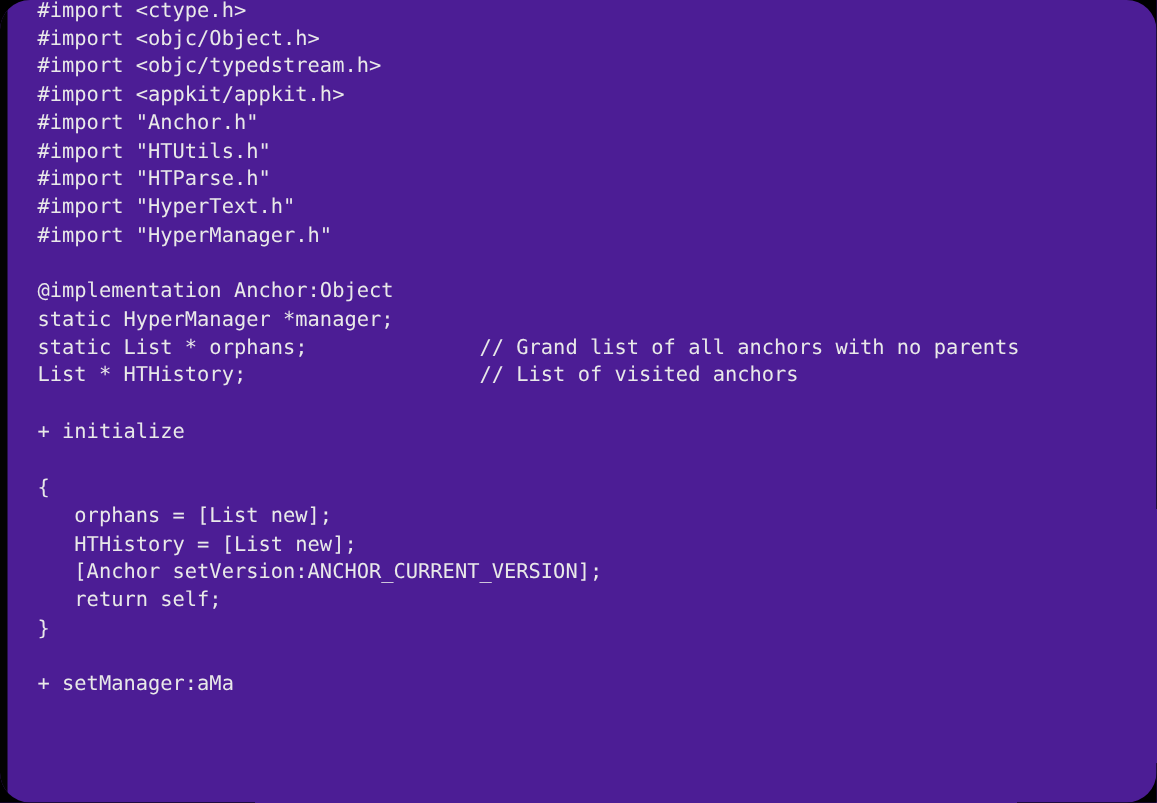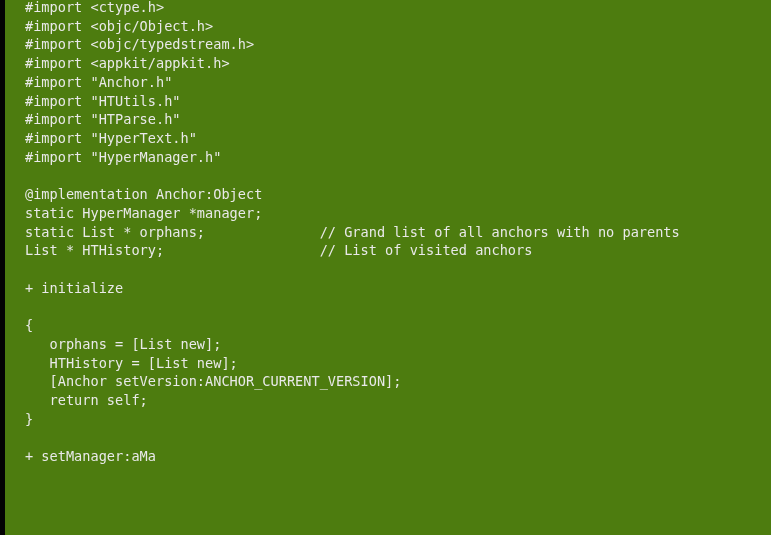--- a/index.html
+++ b/index.html
@@ -46,16 +46,16 @@
     left: 0;
     top: 0;
     width: 5px;
     height: 535px;
     background: #030303;
   }
 </style>
 </head>
 <body style="background: rgb(0, 0, 0);">
 
-<div id="viewer" style="background: #4d7c0f;">
+<div id="viewer" style="background: #4c1d95; border-radius: 20px;">
   <div class="gutter-edge"></div>
   <pre id="code" style="color: rgb(233, 233, 233);"><span class="ln">#import &lt;ctype.h&gt;</span><span class="ln">#import &lt;objc/Object.h&gt;</span><span class="ln">#import &lt;objc/typedstream.h&gt;</span><span class="ln">#import &lt;appkit/appkit.h&gt;</span><span class="ln">#import "Anchor.h"</span><span class="ln">#import "HTUtils.h"</span><span class="ln">#import "HTParse.h"</span><span class="ln">#import "HyperText.h"</span><span class="ln">#import "HyperManager.h"</span><span class="ln">&nbsp;</span><span class="ln">@implementation Anchor:Object</span><span class="ln">static HyperManager *manager;</span><span class="ln">static List * orphans;              // Grand list of all anchors with no parents</span><span class="ln">List * HTHistory;                   // List of visited anchors</span><span class="ln">&nbsp;</span><span class="ln">+ initialize</span><span class="ln">&nbsp;</span><span class="ln">{</span><span class="ln">   orphans = [List new];</span><span class="ln">   HTHistory = [List new];</span><span class="ln">   [Anchor setVersion:ANCHOR_CURRENT_VERSION];</span><span class="ln">   return self;</span><span class="ln">}</span><span class="ln">&nbsp;</span><span class="ln">+ setManager:aMa</span></pre>
 </div>
 
 </body></html>

